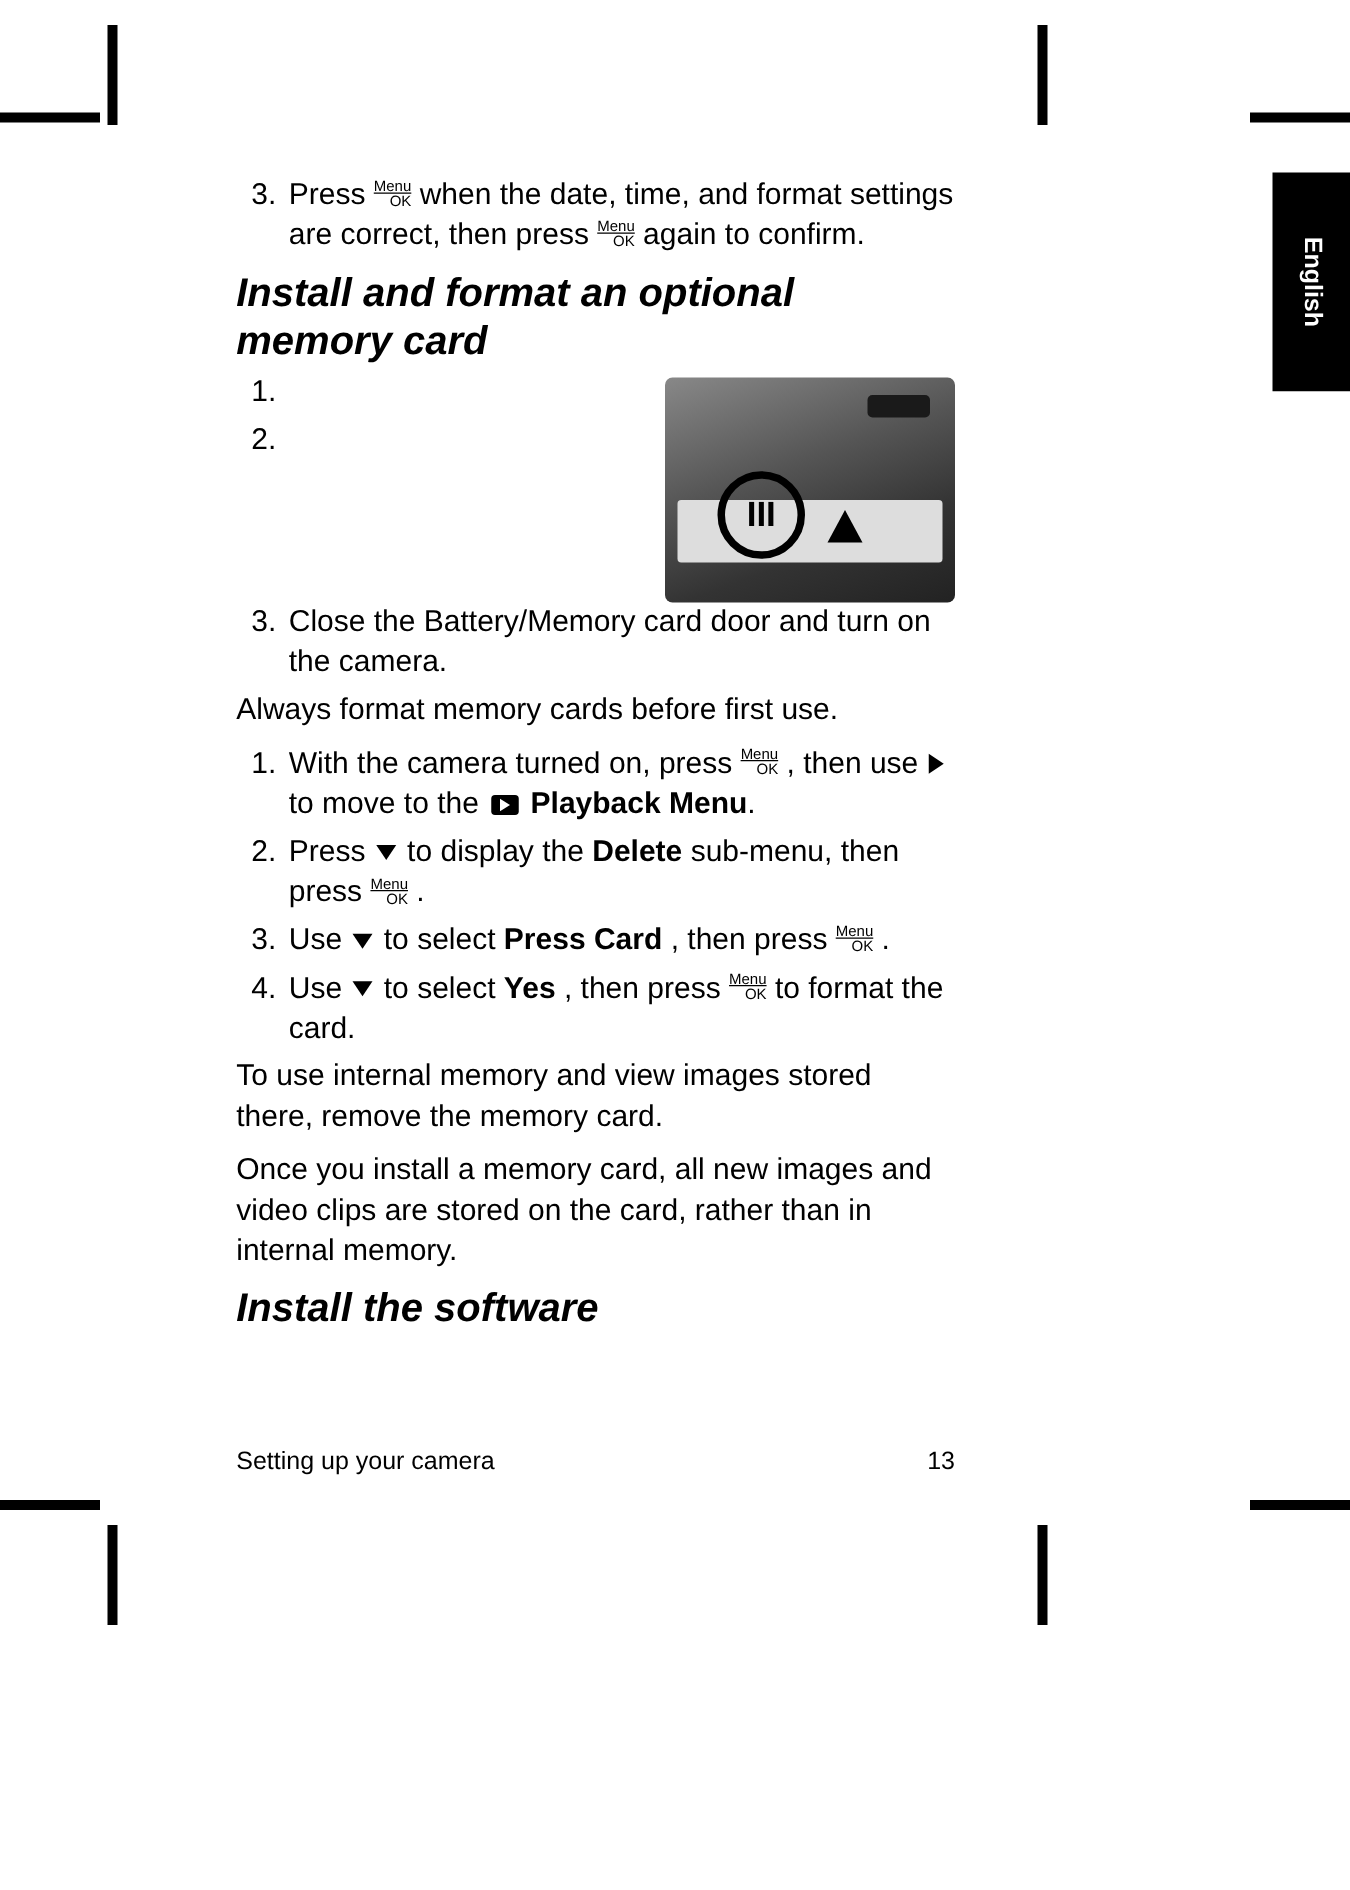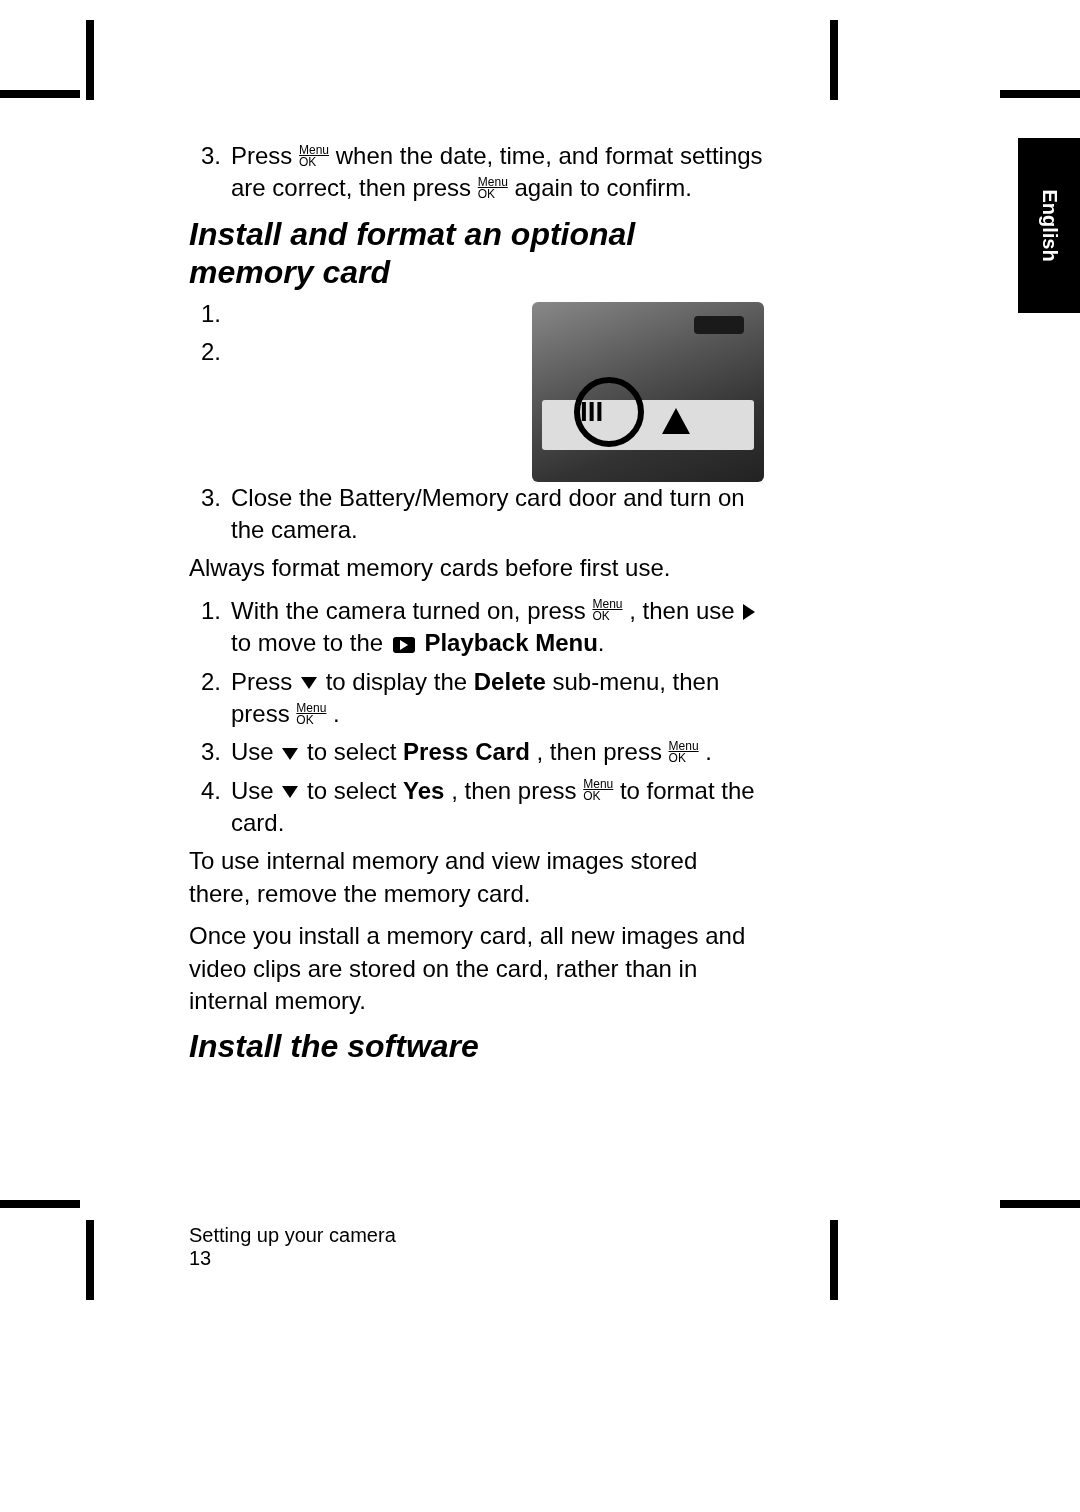--- a/index.html
+++ b/index.html
@@ -51,21 +51,21 @@
     .ol li { display: flex; margin-bottom: 6px; line-height: 1.35; }
     .ol .num { width: 42px; flex-shrink: 0; text-align: right; padding-right: 10px; }
     .ol .body { flex: 1; }
     h2 { font-size: 32px; font-weight: bold; margin: 10px 0 6px; line-height: 1.2; font-style: italic; }
     p { line-height: 1.35; margin-bottom: 10px; }
     .menu-ok {
       display: inline-block;
       font-size: 12px;
       line-height: 1;
       vertical-align: middle;
-      text-align: left;
+      text-align: right;
       position: relative;
       top: -2px;
     }
     .menu-ok .top { text-decoration: underline; }
     .tri-right {
       display: inline-block; width: 0; height: 0;
       border-top: 8px solid transparent;
       border-bottom: 8px solid transparent;
       border-left: 12px solid #000;
       vertical-align: middle;
@@ -123,46 +123,46 @@
     }
     .camera-img .circle {
       position: absolute;
       bottom: 35px; left: 42px;
       width: 70px; height: 70px;
       border: 6px solid #000;
       border-radius: 50%;
       background: transparent;
       display: flex;
       align-items: center;
+      justify-content: center;
       font-size: 28px;
       font-weight: bold;
     }
     .camera-img .arrow-up {
       position: absolute;
       bottom: 48px; left: 130px;
       width: 0; height: 0;
       border-left: 14px solid transparent;
       border-right: 14px solid transparent;
       border-bottom: 26px solid #000;
     }
     .mc-section .ol li:nth-child(1) .body,
     .mc-section .ol li:nth-child(2) .body {
       width: 250px;
       flex: none;
     }
     .clear { clear: both; }
     .footer {
       position: absolute;
       left: 189px;
-      top: 1224px;
+      top: 1158px;
       width: 575px;
       display: flex;
       justify-content: space-between;
       font-size: 20px;
-      flex-direction: column;
     }
   </style>
 </head>
 <body>
 
 <div class="crop-mark cm-v cm-tl-v"></div>
 <div class="crop-mark cm-h cm-tl-h"></div>
 <div class="crop-mark cm-v cm-tr-v"></div>
 <div class="crop-mark cm-h cm-tr-h"></div>
 <div class="crop-mark cm-v cm-bl-v"></div>

